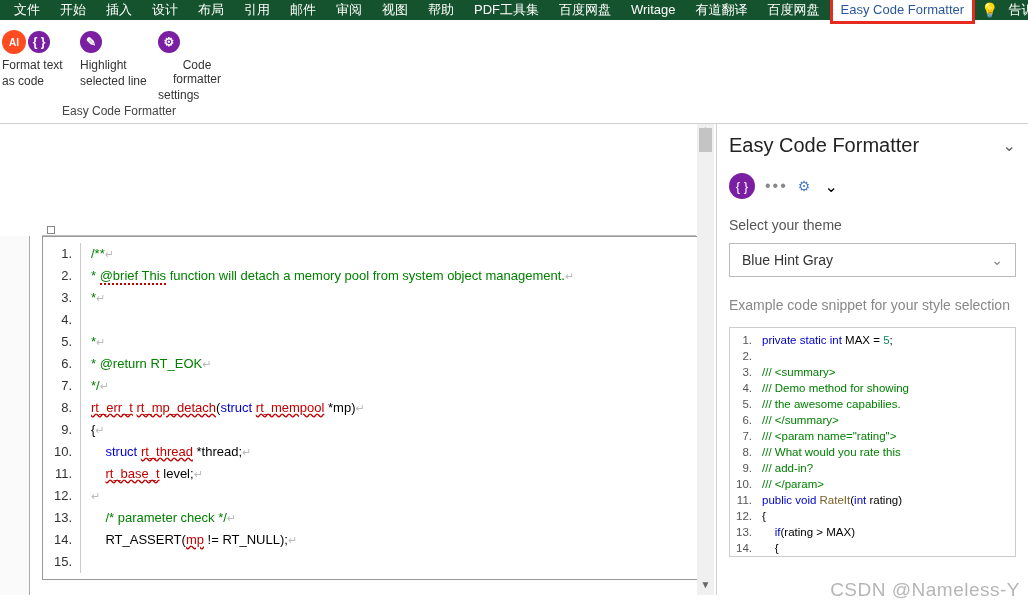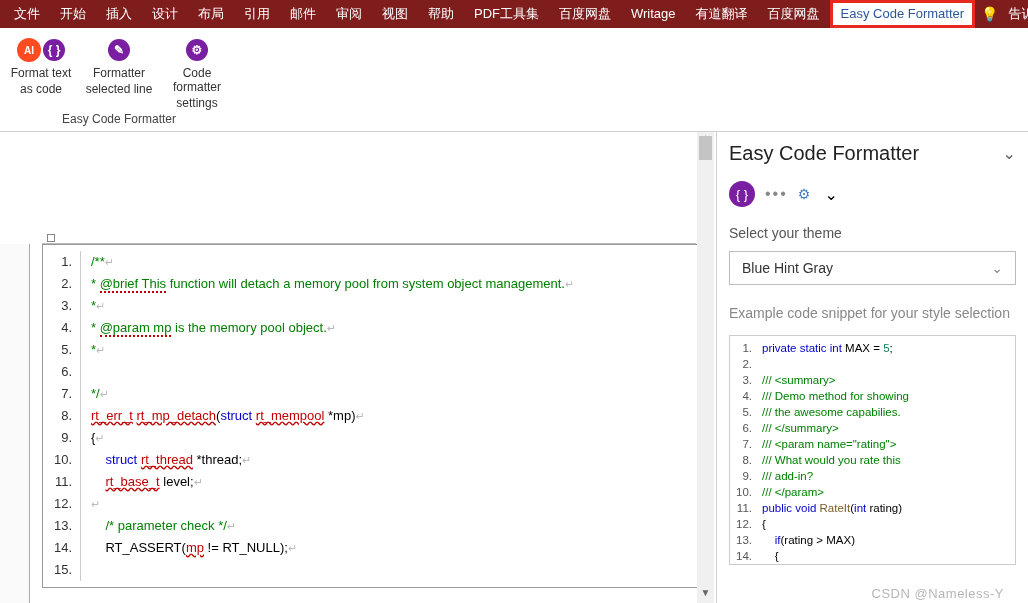--- a/index.html
+++ b/index.html
@@ -1,28 +1,28 @@
 <!DOCTYPE html>
 <html><head>
 <meta charset="utf-8">
 <style>
 * { margin:0; padding:0; box-sizing:border-box; font-family:"Segoe UI","Microsoft YaHei",sans-serif; }
 body { background:#fff; width:1028px; height:603px; overflow:hidden; position:relative; }
 
 
-.top-menu { background:#7f1d1d; height:28px; display:flex; align-items:center; color:#fff; font-size:13px; padding:0 4px; }
+.top-menu { background:#14532d; height:20px; display:flex; align-items:center; color:#fff; font-size:13px; padding:0 4px; }
 .top-menu .item { padding:0 10px; line-height:28px; cursor:pointer; white-space:nowrap; }
 .top-menu .item.active { background:#fff; color:#2b579a; border:3px solid #e72a1f; padding:0 8px; line-height:22px; }
 .top-menu .lightbulb { margin-left:6px; font-size:14px; }
 
 
 .toolbar { display:flex; border-bottom:1px solid #d0d0d0; height:104px; padding:4px 0 0 2px; }
 .group { display:flex; flex-direction:column; align-items:center; }
 .buttons-row { display:flex; }
-.btn { display:flex; flex-direction:column; align-items:center; width:78px; padding-top:4px; cursor:pointer; font-size:12px; text-align:center; color:#333; }
+.btn { display:flex; flex-direction:column; align-items:flex-start; width:78px; padding-top:4px; cursor:pointer; font-size:12px; text-align:center; color:#333; }
 .btn .icon-pair { display:flex; gap:2px; height:28px; align-items:center; }
 .btn .circle { width:22px; height:22px; border-radius:50%; background:#7a1fa2; display:flex; align-items:center; justify-content:center; color:#fff; font-size:12px; font-weight:bold; }
 .btn .ai-badge{ width:24px; height:24px; border-radius:50%; background:#ff4b1f; color:#fff; display:flex; align-items:center; justify-content:center; font-size:10px; font-weight:bold; }
 .btn .label { margin-top:2px; line-height:14px; }
 .group-label { font-size:12px; color:#444; padding:2px 0 4px; }
 
 
 .main { display:flex; height:calc(603px - 28px - 104px); }
 .doc-area { flex:1; display:flex; position:relative; background:#fff; }
 .ruler-v { width:30px; border-right:1px solid #aaa; background:#fafafa; margin-top:112px;}
@@ -60,21 +60,21 @@
 .hint{ font-size:14px; color:#888; margin-bottom:12px; line-height:20px;}
 .example{ border:1px solid #ccc; padding:4px; height:230px; overflow:hidden; }
 .ex-row{ display:flex; font-family:Consolas,monospace; font-size:11.5px; line-height:16px; }
 .ex-row .ln{ width:22px; border:none; padding-right:4px; color:#555; }
 .ex-row .code{ padding-left:6px; }
 .ex-row .kw{ color:#0000cc; }
 .ex-row .cmt{ color:#008000; }
 .ex-row .fn{ color:#795e26; }
 .ex-row .num{ color:#098658; }
 
-.watermark{ position:absolute; right:24px; bottom:2px; color:rgba(120,120,120,.55); font-size:13px; letter-spacing:.5px; pointer-events:none;}
+.watermark{ position:absolute; right:8px; bottom:2px; color:rgba(120,120,120,.55); font-size:19px; letter-spacing:.5px; pointer-events:none;}
 </style>
 </head>
 <body>
 
 <div class="top-menu" id="menu-host">
     <div class="item">文件</div>
     <div class="item">开始</div>
     <div class="item">插入</div>
     <div class="item">设计</div>
     <div class="item">布局</div>
@@ -101,21 +101,21 @@
           <span class="ai-badge">AI</span>
           <span class="circle">{ }</span>
         </div>
         <span class="label">Format text</span>
         <span class="label">as code</span>
       </div>
       <div class="btn">
         <div class="icon-pair">
             <span class="circle">✎</span>
           </div>
-        <span class="label">Formatter</span>
+        <span class="label">Highlight</span>
         <span class="label">selected line</span>
       </div>
       <div class="btn">
         <div class="icon-pair">
             <span class="circle">⚙</span>
           </div>
         <span class="label">Code formatter</span>
         <span class="label">settings</span>
       </div>
     </div>
@@ -138,28 +138,28 @@
           <div class="code-row">
             <div class="ln">2.</div>
             <div class="code"><span class="cmt"> * <span class="mark twisty">@brief  This</span> function will detach a memory pool from system object management.</span><span class="para">↵</span></div>
           </div>
           <div class="code-row">
             <div class="ln">3.</div>
             <div class="code"><span class="cmt"> *</span><span class="para">↵</span></div>
           </div>
           <div class="code-row">
             <div class="ln">4.</div>
-            <div class="code"><span class="cmt"> * <span class="mark twisty">@param  mp</span> is the memory pool object.</span><span class="para">↵</span></div>
           </div>
           <div class="code-row">
             <div class="ln">5.</div>
             <div class="code"><span class="cmt"> *</span><span class="para">↵</span></div>
           </div>
           <div class="code-row">
             <div class="ln">6.</div>
+            <div class="code"><span class="cmt"> * <span class="mark">@return</span> RT_EOK</span><span class="para">↵</span></div>
           </div>
           <div class="code-row">
             <div class="ln">7.</div>
             <div class="code"><span class="cmt"> */</span><span class="para">↵</span></div>
           </div>
           <div class="code-row">
             <div class="ln">8.</div>
             <div class="code"><span class="err">rt_err_t</span> <span class="err">rt_mp_detach</span>(<span class="kw">struct</span> <span class="err">rt_mempool</span> *mp)<span class="para">↵</span></div>
           </div>
           <div class="code-row">

